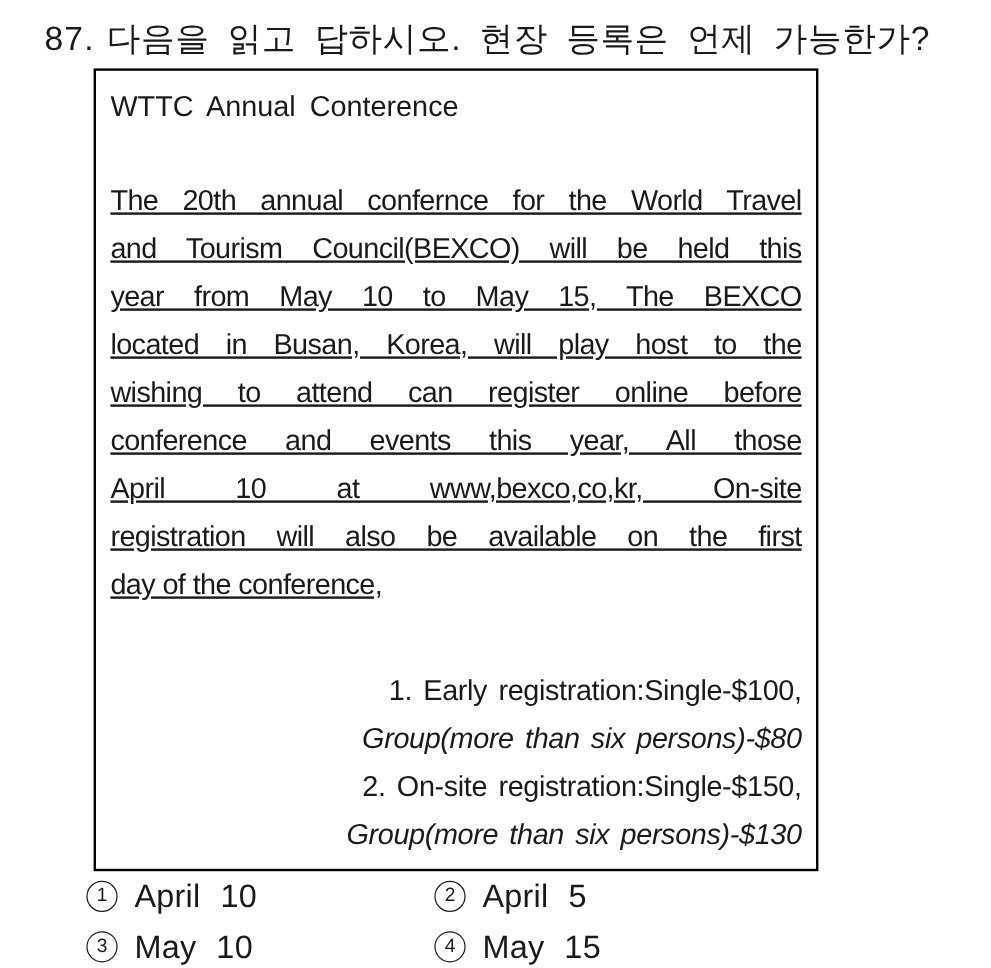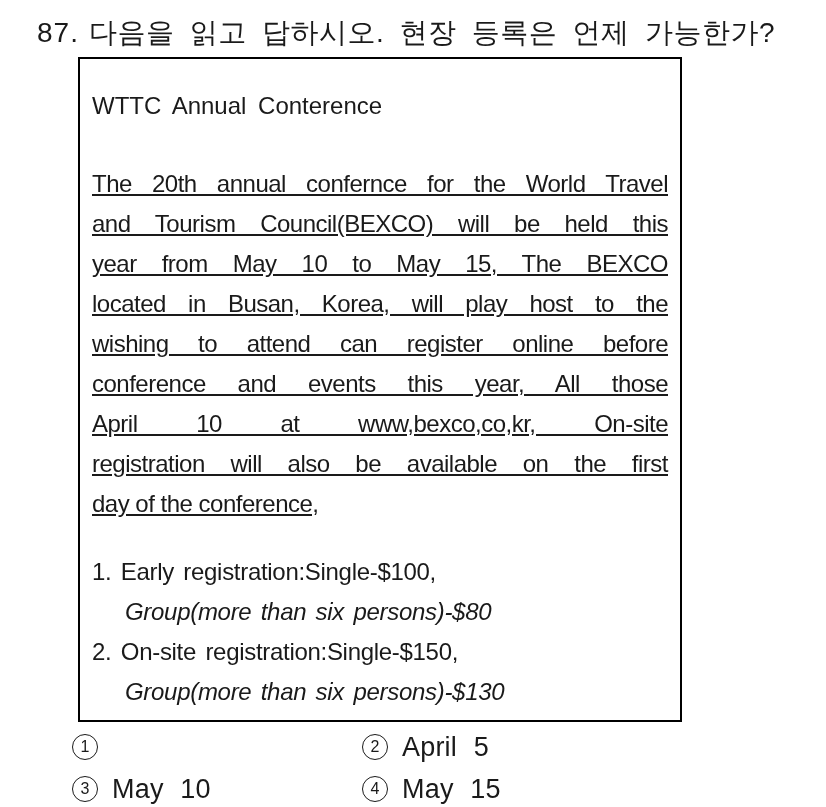--- a/index.html
+++ b/index.html
@@ -17,29 +17,29 @@
     letter-spacing: 0.5px; word-spacing: 7px;
   }
   .question-header .qnum { margin-right: 10px; letter-spacing: 1px; }
   .passage-box {
     position: absolute; left: 78px; top: 57px;
     width: 576px;
     border: 2px solid #000000;
     padding: 11px 12px 8px 12px;
     background: #ffffff;
   }
-  .passage-title { font-size: 24px; line-height: 40px; word-spacing: 5px; margin-top: 16px; }
+  .passage-title { font-size: 24px; line-height: 40px; word-spacing: 5px; }
   .passage-body { margin-top: 38px; }
   .pline {
     font-size: 24px; line-height: 40px;
     letter-spacing: -0.5px;
     text-decoration: underline;
   }
   .pline.justify { text-align: justify; text-align-last: justify; }
-  .fee-list { margin-top: 28px; }
+  .fee-list { margin-top: 48px; text-align: right; }
   .fline { font-size: 24px; line-height: 40px; word-spacing: 3px; letter-spacing: -0.3px; }
   .fline.indent { padding-left: 33px; font-style: italic; }
   .options {
     position: absolute; left: 72px; top: 726px;
     display: grid;
     grid-template-columns: 290px auto;
     grid-auto-rows: 42px;
   }
   .option { display: flex; align-items: center; gap: 14px; cursor: default; }
   .onum {
@@ -76,20 +76,21 @@
     <div class="fline">1. Early registration:Single-$100,</div>
       <div class="fline indent">Group(more than six persons)-$80</div>
       <div class="fline">2. On-site registration:Single-$150,</div>
       <div class="fline indent">Group(more than six persons)-$130</div>
   </div>
 </div>
 
 <div class="options">
   <div class="option">
       <span class="onum">1</span>
+      <span class="olabel">April 10</span>
     </div>
     <div class="option">
       <span class="onum">2</span>
       <span class="olabel">April 5</span>
     </div>
     <div class="option">
       <span class="onum">3</span>
       <span class="olabel">May 10</span>
     </div>
     <div class="option">

